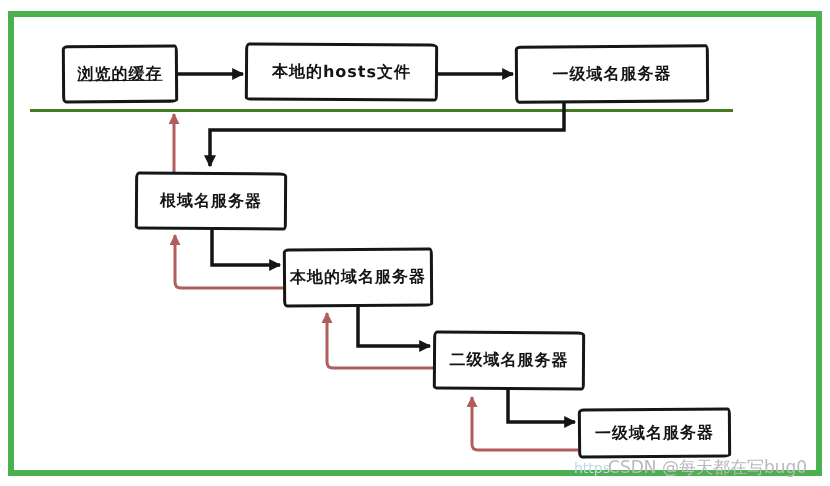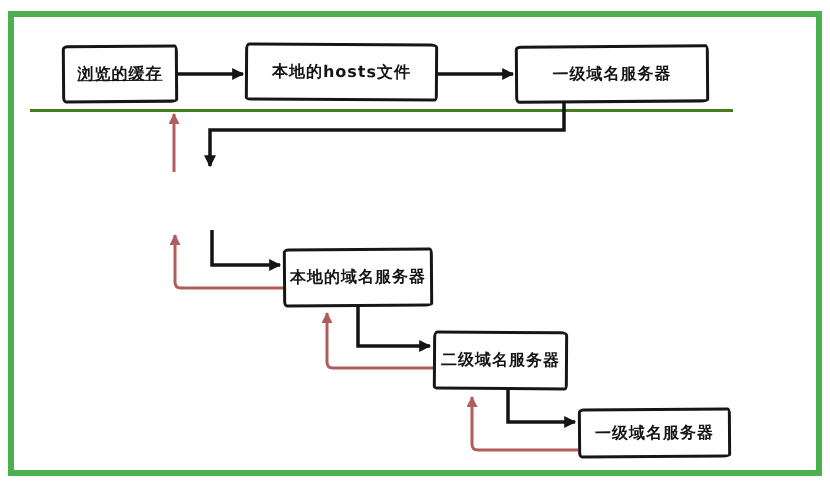--- a/index.html
+++ b/index.html
@@ -41,21 +41,21 @@
     letter-spacing: 1px;
     box-sizing: border-box;
   }
   .r-a { border-radius: 6px 3px 8px 4px / 4px 7px 3px 6px; transform: rotate(-0.4deg); }
   .r-b { border-radius: 4px 8px 3px 6px / 7px 4px 6px 3px; transform: rotate(0.35deg); }
   #node-browser-cache        { left: 62px;  top: 45px;  width: 116px; height: 58px; text-decoration: underline; }
   #node-local-hosts-file     { left: 245px; top: 43px;  width: 193px; height: 58px; }
   #node-local-dns-server     { left: 515px; top: 45px;  width: 194px; height: 58px; }
   #node-root-dns-server      { left: 135px; top: 172px; width: 152px; height: 58px; }
   #node-first-level-dns      { left: 283px; top: 248px; width: 150px; height: 59px; }
-  #node-second-level-dns     { left: 433px; top: 331px; width: 135px; height: 59px; }
+  #node-second-level-dns     { left: 433px; top: 331px; width: 152px; height: 59px; }
   #node-third-level-dns      { left: 578px; top: 408px; width: 153px; height: 50px; }
   .watermark {
     position: absolute;
     left: 574px; top: 456px;
     font-size: 17px;
     white-space: nowrap;
     z-index: 5;
   }
   .wm-http {
     color: #c3d7ea;
@@ -103,27 +103,33 @@
   </div>
 
   <div class="node r-b" id="node-local-hosts-file">
     <span>本地的hosts文件</span>
   </div>
 
   <div class="node r-a" id="node-local-dns-server">
     <span>一级域名服务器</span>
   </div>
 
+  <div class="node r-b" id="node-root-dns-server">
+    <span>根域名服务器</span>
+  </div>
 
   <div class="node r-a" id="node-first-level-dns">
     <span>本地的域名服务器</span>
   </div>
 
   <div class="node r-b" id="node-second-level-dns">
     <span>二级域名服务器</span>
   </div>
 
   <div class="node r-a" id="node-third-level-dns">
     <span>一级域名服务器</span>
   </div>
 
+  <div class="watermark">
+    <span class="wm-http">https</span><span class="wm-main">CSDN @每天都在写bug0</span>
+  </div>
 
 </div>
 
 </body></html>

